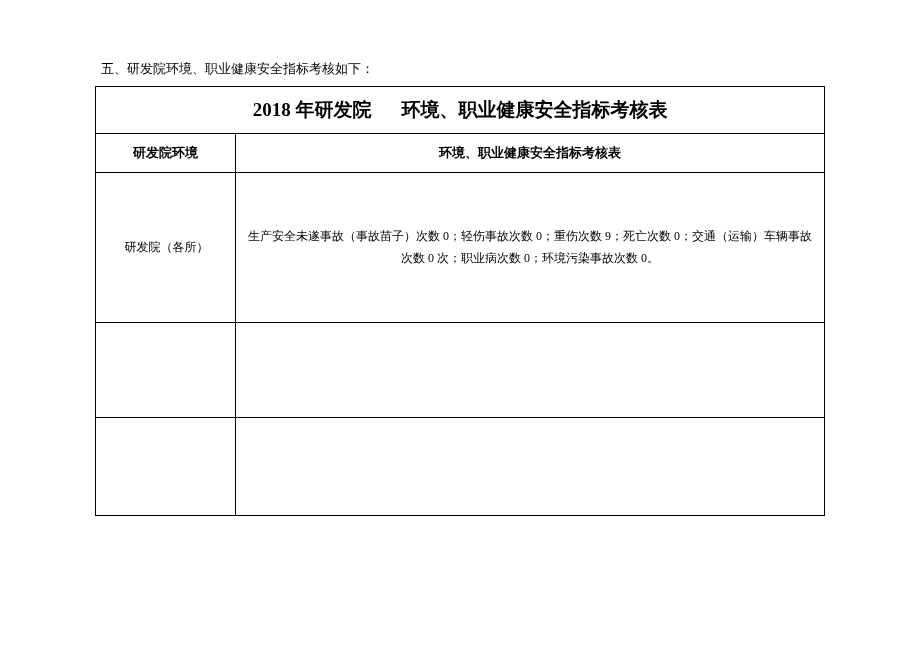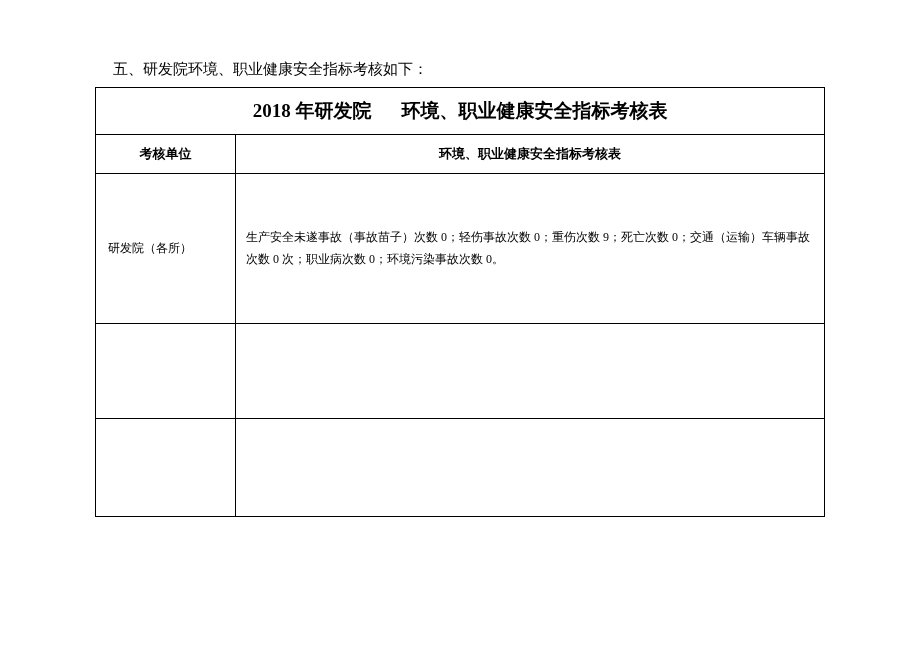--- a/index.html
+++ b/index.html
@@ -9,23 +9,23 @@
     }
     body {
       background: #ffffff;
       font-family: "SimSun", "宋体", serif;
       width: 920px;
       height: 651px;
       padding: 60px 95px 0 95px;
       color: #000000;
     }
     .intro-text {
-      font-size: 15px;
+      font-size: 13px;
       margin-bottom: 8px;
-      margin-left: 18px;
+      margin-left: 6px;
     }
     .table {
       width: 100%;
       border-collapse: collapse;
       border: 1.5px solid #000;
     }
     .table td, .table th {
       border: 1px solid #000;
       vertical-align: middle;
     }
@@ -50,20 +50,21 @@
     .col-unit {
       width: 140px;
     }
     .data-row td {
       font-size: 12px;
       padding: 8px 10px;
       line-height: 1.8;
     }
     .data-row-1 {
       height: 150px;
+      text-align: center;
     }
     .data-row-2 {
       height: 95px;
     }
     .data-row-3 {
       height: 98px;
     }
     .unit-cell {
       padding-left: 12px !important;
     }
@@ -79,21 +80,21 @@
 <table class="table">
   <tbody>
       <tr class="title-row">
     <td colspan="2">
       <span class="title-inner">
         <span class="title-part1">2018 年研发院</span><span>环境、职业健康安全指标考核表</span>
       </span>
     </td>
   </tr>
   <tr class="header-row">
-    <th class="col-unit">考核单位</th>
+    <th class="col-unit">研发院环境</th>
     <th>环境、职业健康安全指标考核表</th>
   </tr>
   <tr class="data-row data-row-1">
     <td class="unit-cell col-unit">研发院（各所）</td>
     <td class="content-cell">生产安全未遂事故（事故苗子）次数 0；轻伤事故次数 0；重伤次数 9；死亡次数 0；交通（运输）车辆事故次数 0 次；职业病次数 0；环境污染事故次数 0。</td>
   </tr>
   <tr class="data-row data-row-2">
     <td class="unit-cell col-unit"></td>
     <td class="content-cell"></td>
   </tr>

